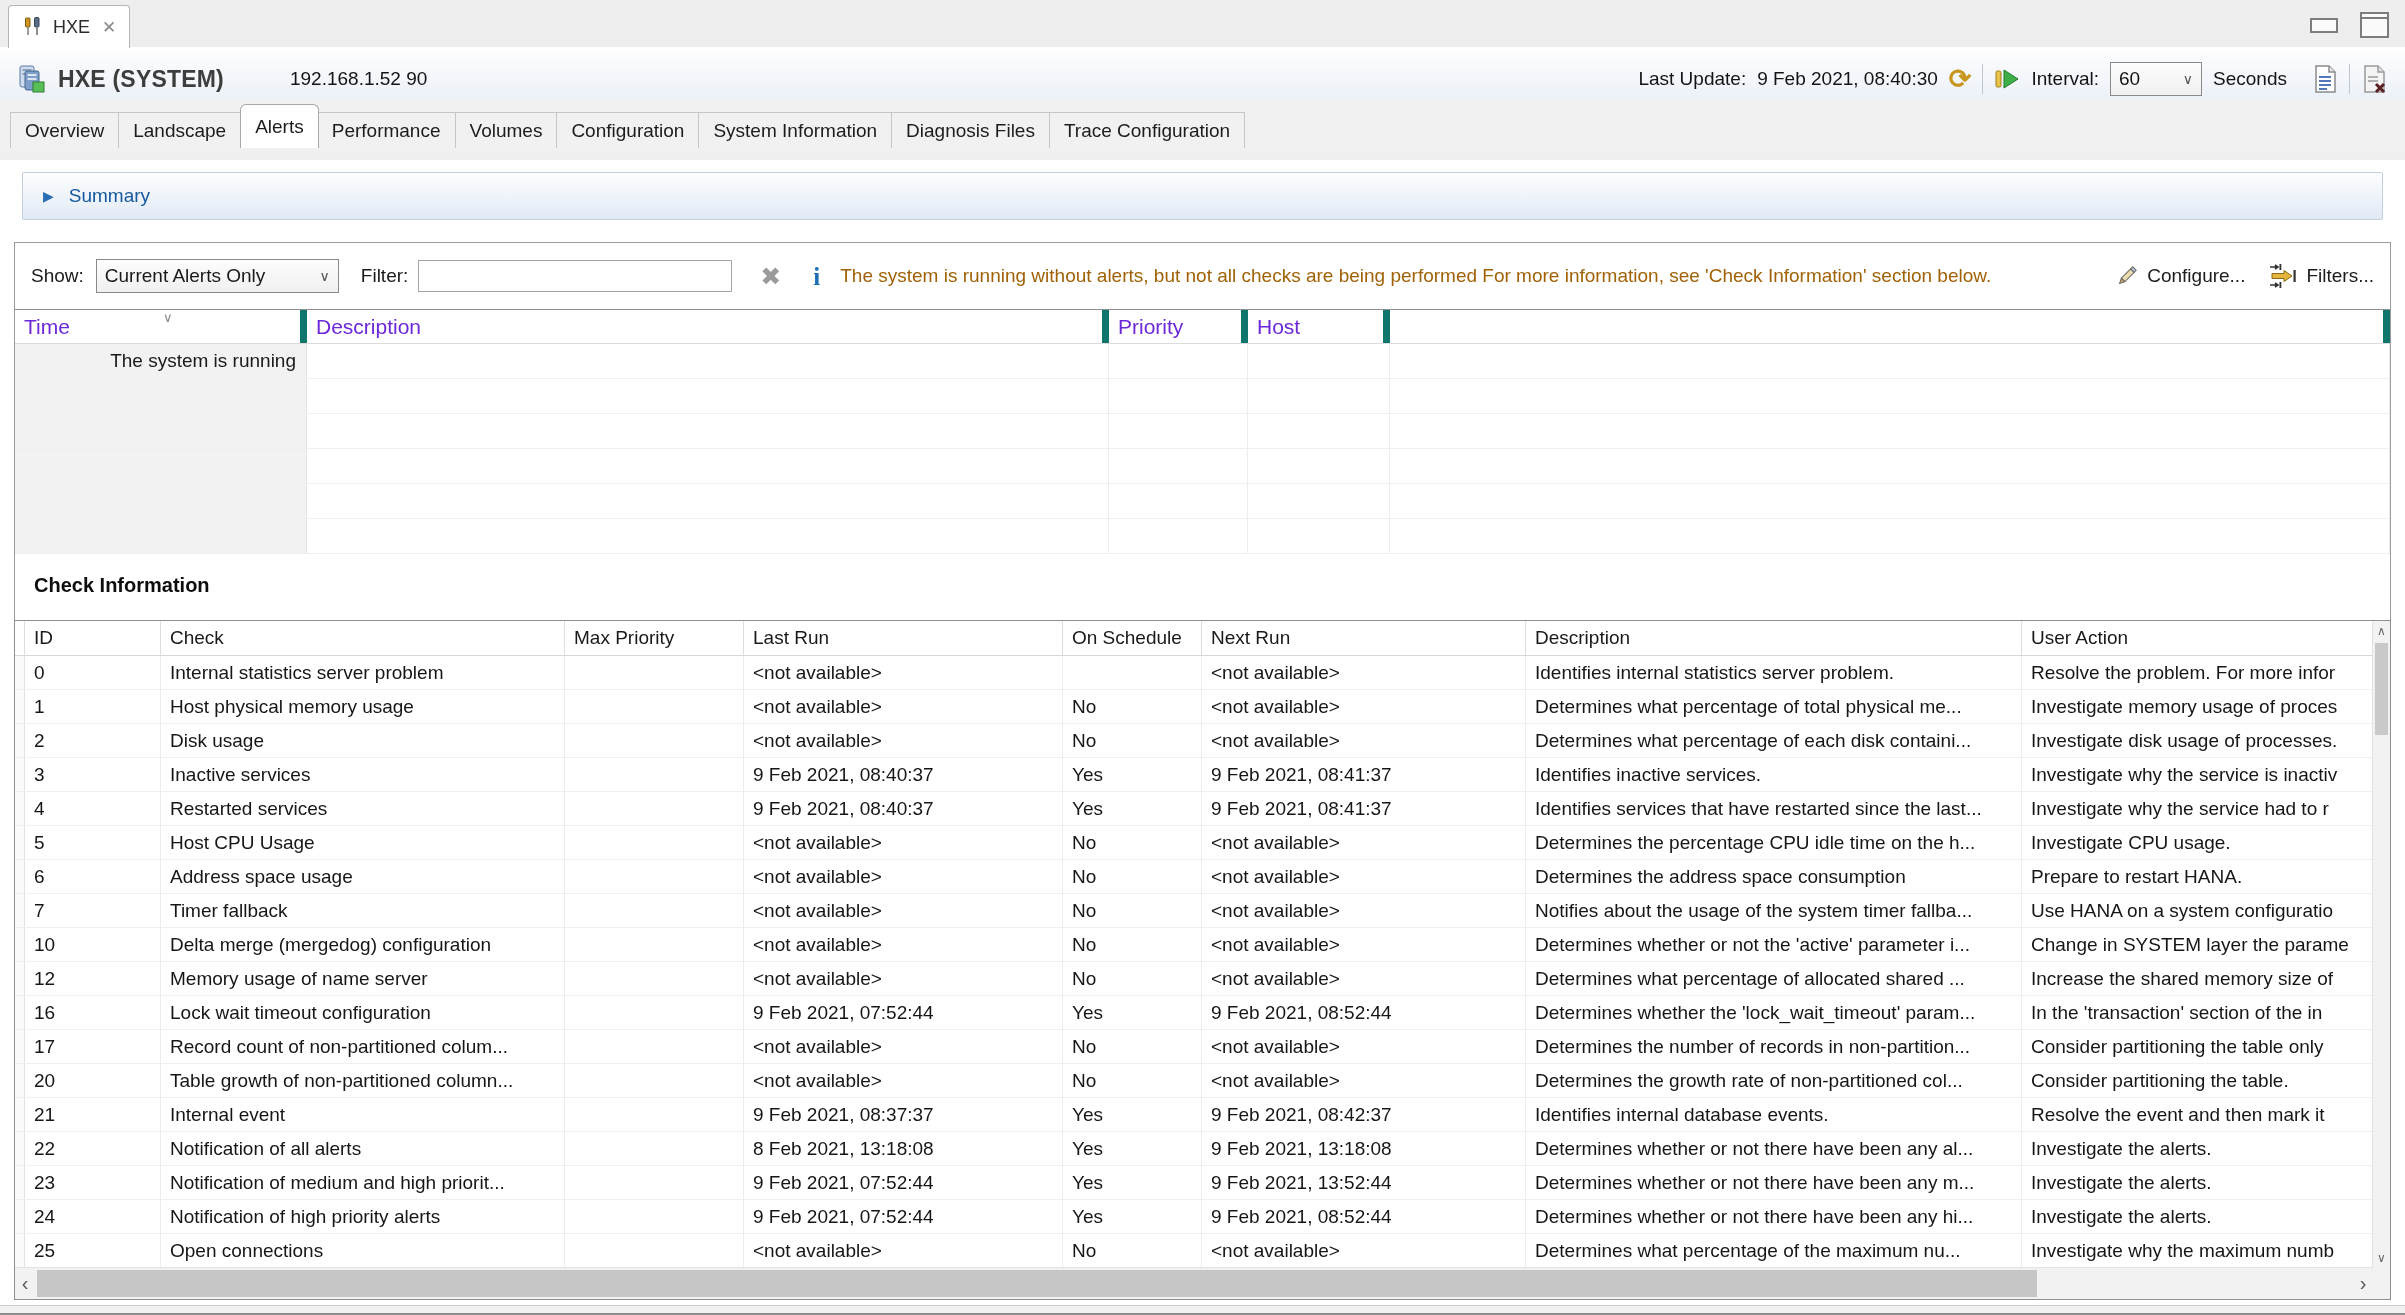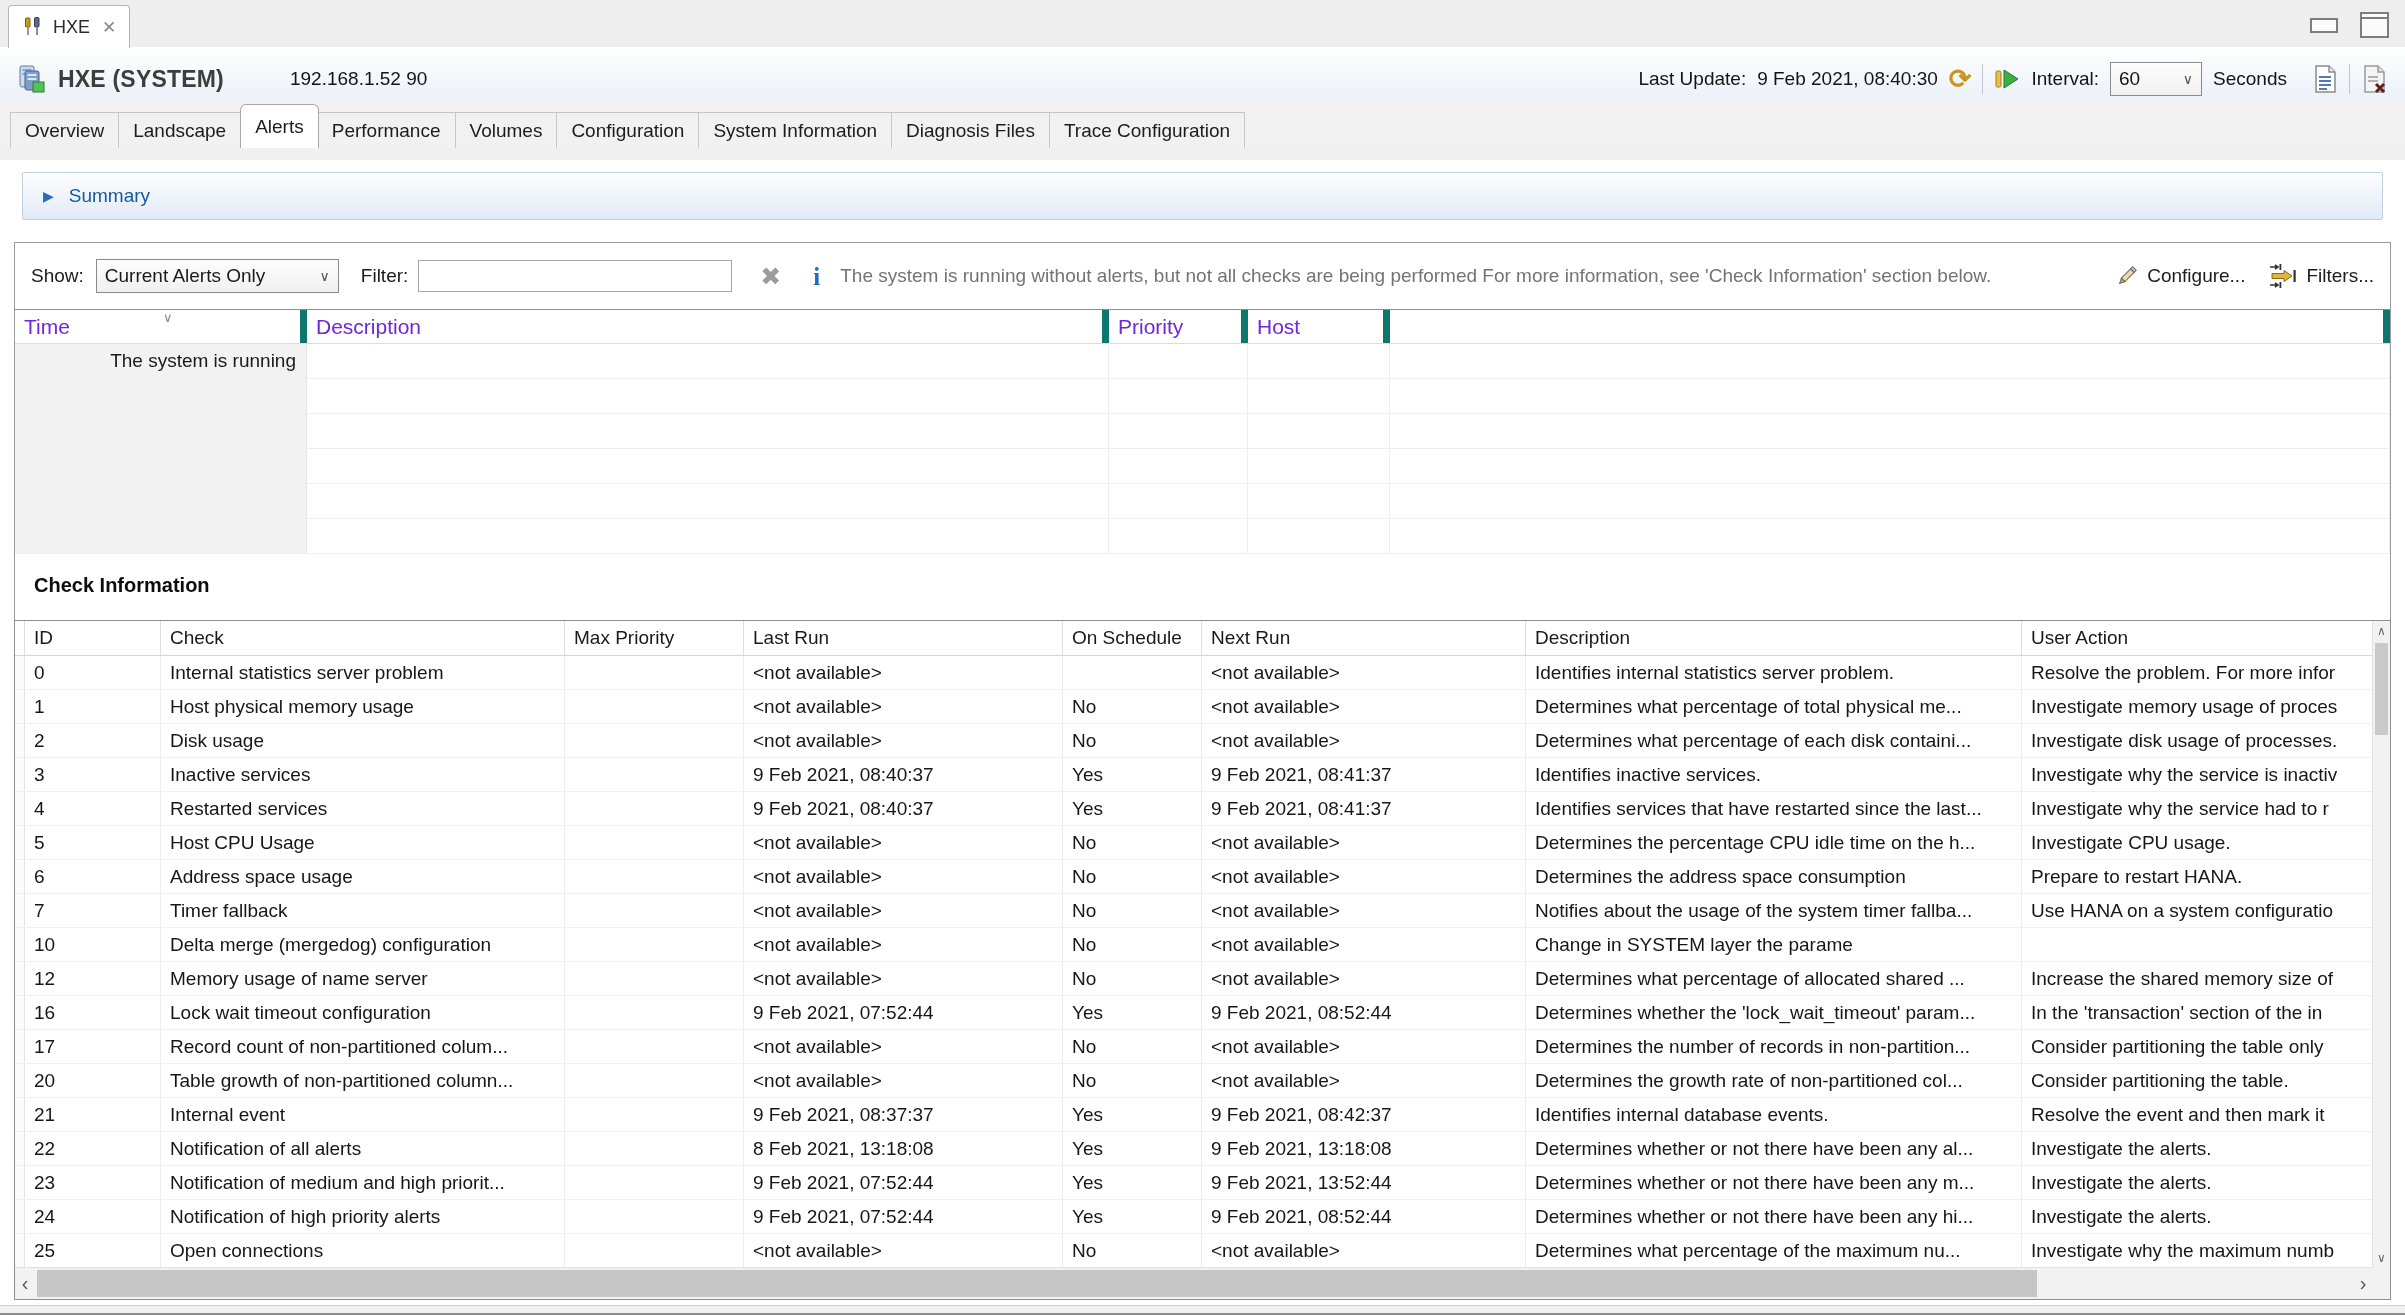--- a/index.html
+++ b/index.html
@@ -50,21 +50,21 @@
   #summary-title{font-size:19px;font-weight:normal;color:#15589e}
   
   #alerts-box{position:absolute;top:82px;left:14px;width:2377px;height:405px;border:1px solid #9b9b9b;background:#fff;box-sizing:border-box}
   #alerts-toolbar{height:66px;display:flex;align-items:center;padding:0 16px;font-size:19px;position:relative}
   #show-combo{width:225px;margin-left:12px}
   #filter-label{margin-left:22px}
   #filter-input{width:300px;height:30px;border:1px solid #a6a6a6;margin-left:10px;font-size:19px;
     font-family:"Liberation Sans",sans-serif;padding:0 6px;box-sizing:content-box}
   #clear-filter{font-size:25px;color:#9b9b9b;margin-left:28px;cursor:pointer;line-height:1}
   #info-i{font-family:"Liberation Serif",serif;font-weight:bold;font-size:25px;color:#1d70b8;margin-left:32px;line-height:1}
-  #alerts-msg{margin-left:20px;color:#737373;white-space:nowrap}
+  #alerts-msg{margin-left:20px;color:#a16207;white-space:nowrap}
   .tool-right{position:absolute;right:16px;top:0;height:100%;display:flex;align-items:center;gap:9px}
   .tool-btn{display:flex;align-items:center;gap:8px;cursor:pointer;font-size:19px;color:#1c1c1c}
   .tool-btn + .tool-btn{margin-left:14px}
   .agrid{display:grid;grid-template-columns:292px 802px 139px 142px 1fr}
   #alerts-header{border-top:1px solid #8f8f8f;border-bottom:1px solid #dcdcdc;height:35px;position:relative;box-sizing:border-box}
   #alerts-header .hcell{display:flex;align-items:center;padding-left:9px;font-size:21px;color:#6d28d9;
     border-right:7px solid #0f766e;overflow:hidden;white-space:nowrap;cursor:pointer}
   .sort-ind{position:absolute;left:148px;top:0px;font-size:13px;color:#888}
   .arow{height:35px;border-bottom:1px solid #efefef;box-sizing:border-box}
   .arow .cell{border-right:1px solid #ededed;overflow:hidden;white-space:nowrap;display:flex;align-items:center;font-size:19px}
@@ -420,20 +420,21 @@
     <span class="cell">Use HANA on a system configuratio</span>
   </div>
             <div class="crow cgrid">
     <span class="cell gutter"></span>
     <span class="cell">10</span>
     <span class="cell">Delta merge (mergedog) configuration</span>
     <span class="cell"></span>
     <span class="cell">&lt;not available&gt;</span>
     <span class="cell">No</span>
     <span class="cell">&lt;not available&gt;</span>
+    <span class="cell">Determines whether or not the 'active' parameter i...</span>
     <span class="cell">Change in SYSTEM layer the parame</span>
   </div>
             <div class="crow cgrid">
     <span class="cell gutter"></span>
     <span class="cell">12</span>
     <span class="cell">Memory usage of name server</span>
     <span class="cell"></span>
     <span class="cell">&lt;not available&gt;</span>
     <span class="cell">No</span>
     <span class="cell">&lt;not available&gt;</span>

